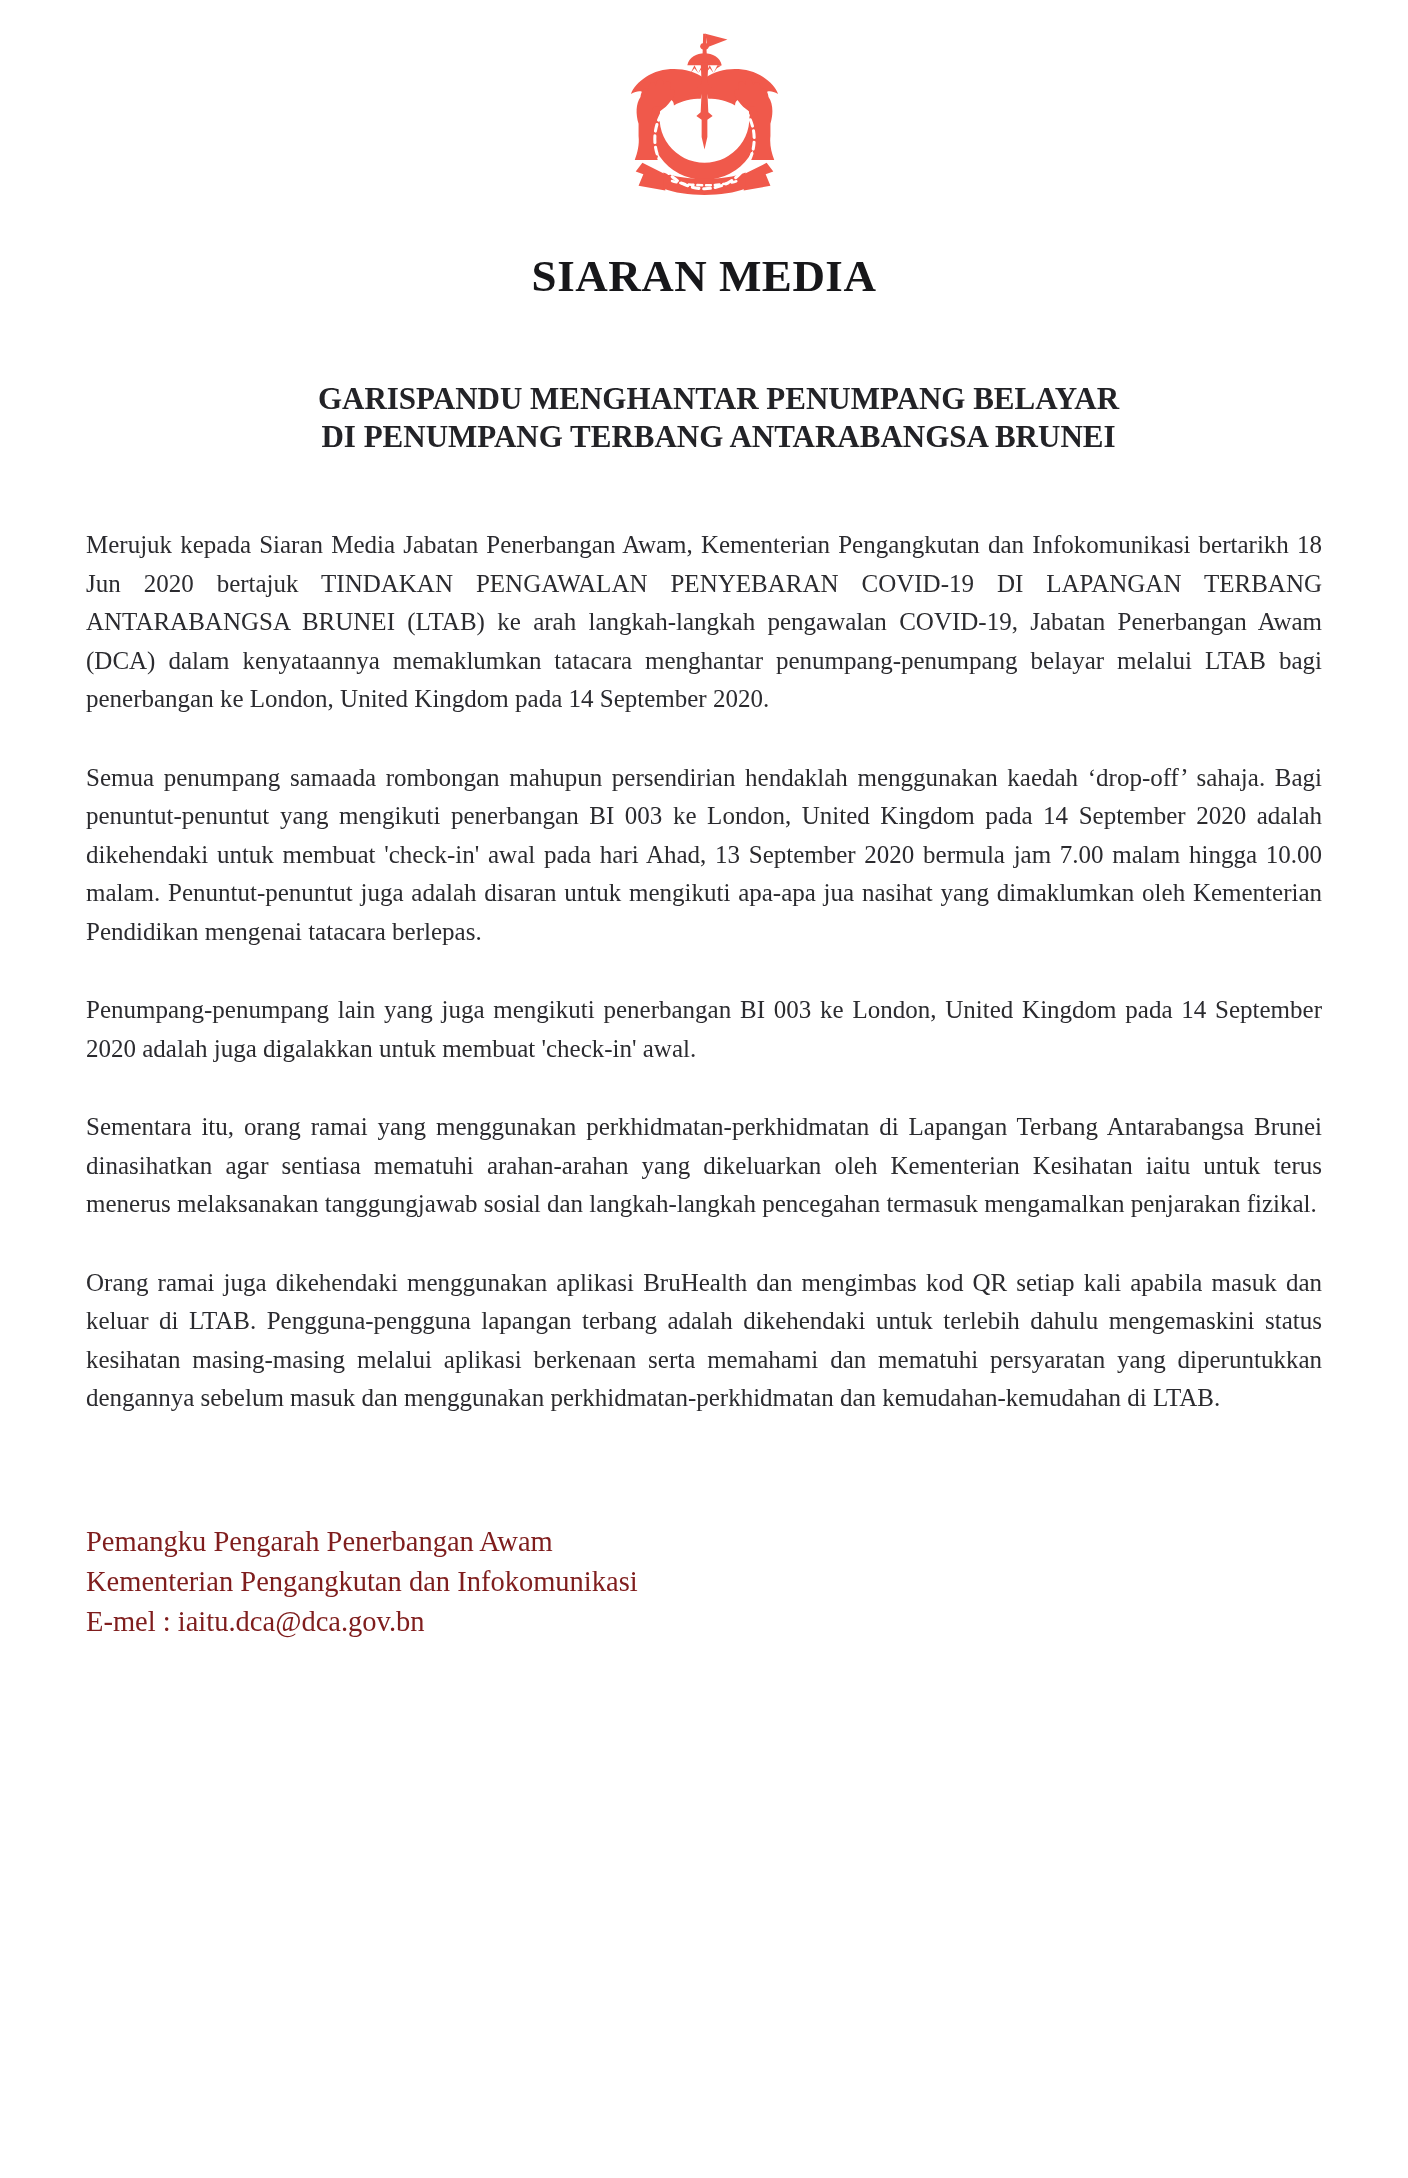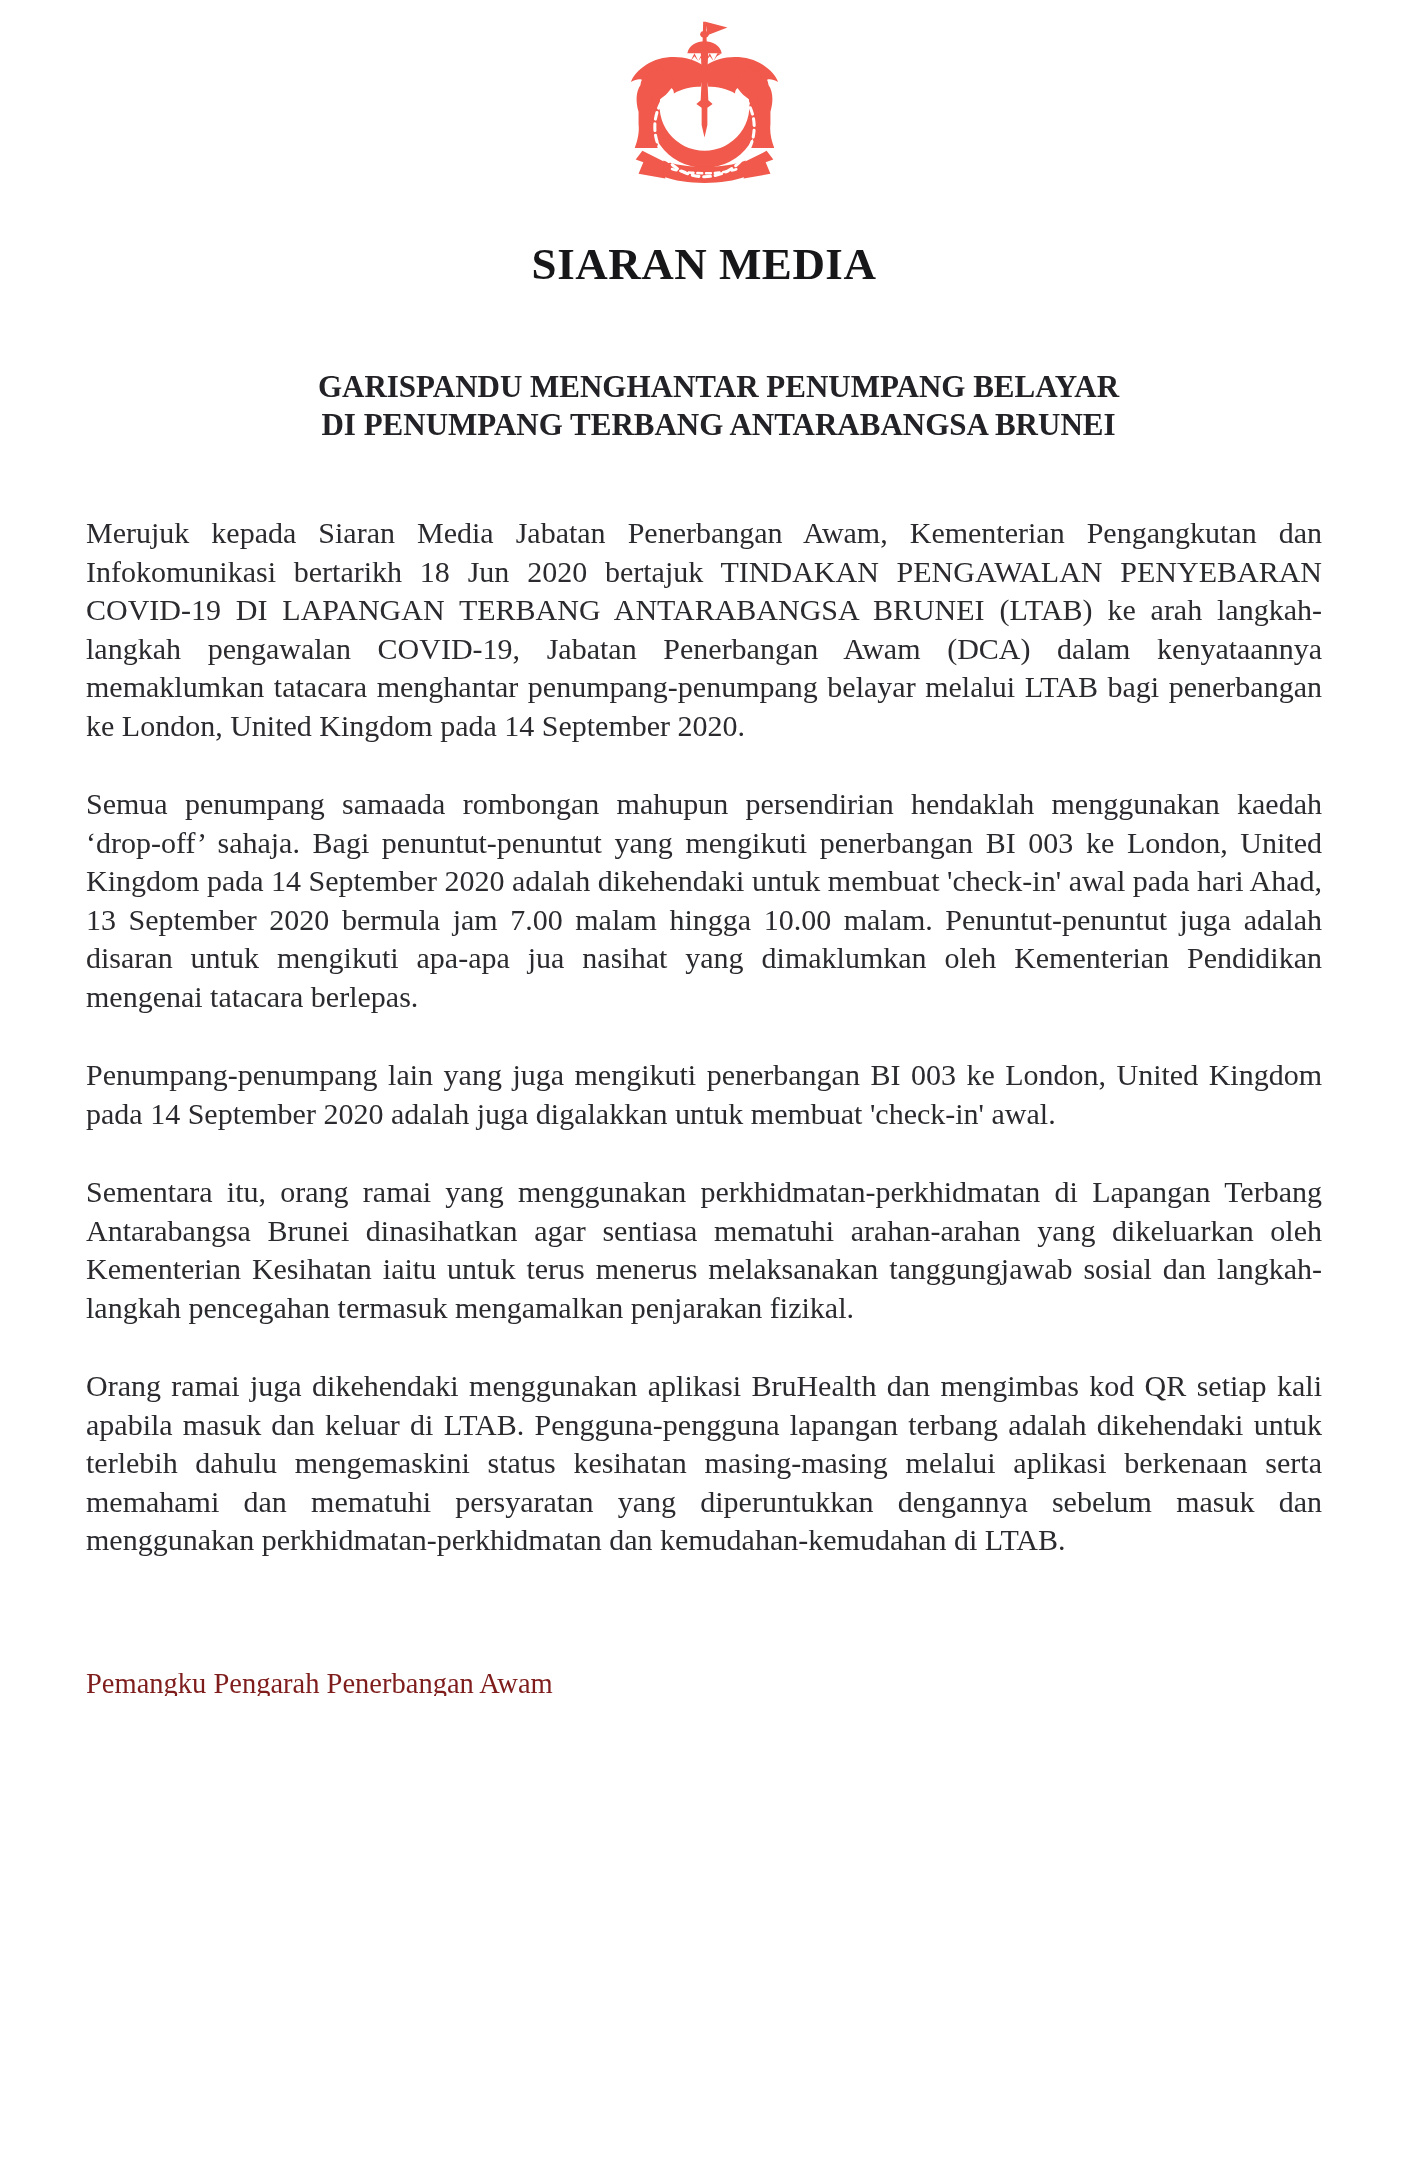--- a/index.html
+++ b/index.html
@@ -3,21 +3,21 @@
 <meta charset="utf-8">
 <style>
   html, body { margin: 0; padding: 0; background: #ffffff; }
   .page {
     position: relative;
     width: 1408px;
     height: 1696px;
     margin: 0 auto;
     background: #ffffff;
     box-sizing: border-box;
-    padding-top: 18px;
+    padding-top: 30px;
     font-family: "Liberation Serif", "DejaVu Serif", serif;
     color: #2b2b2f;
     overflow: hidden;
   }
   .crest-wrap { text-align: center; }
   .crest-wrap svg { width: 205px; height: 172px; display: block; margin: 0 auto; }
   .doc-title {
     margin: 48px 0 0 0;
     text-align: center;
     font-size: 45px;
@@ -30,21 +30,21 @@
     margin-top: 78px;
     text-align: center;
     font-weight: 700;
     font-size: 31px;
     line-height: 38px;
     color: #232327;
     margin-left: 29px;
   }
   .content { margin: 70px 86px 0 86px; }
   .para {
-    font-size: 30px;
+    font-size: 25px;
     line-height: 38.5px;
     text-align: justify;
     margin: 0 0 40px 0;
     color: #2b2b2f;
   }
   .signature {
     margin: 104px 86px 0 86px;
     font-size: 28.5px;
     line-height: 40px;
     color: #7f1d1d;

